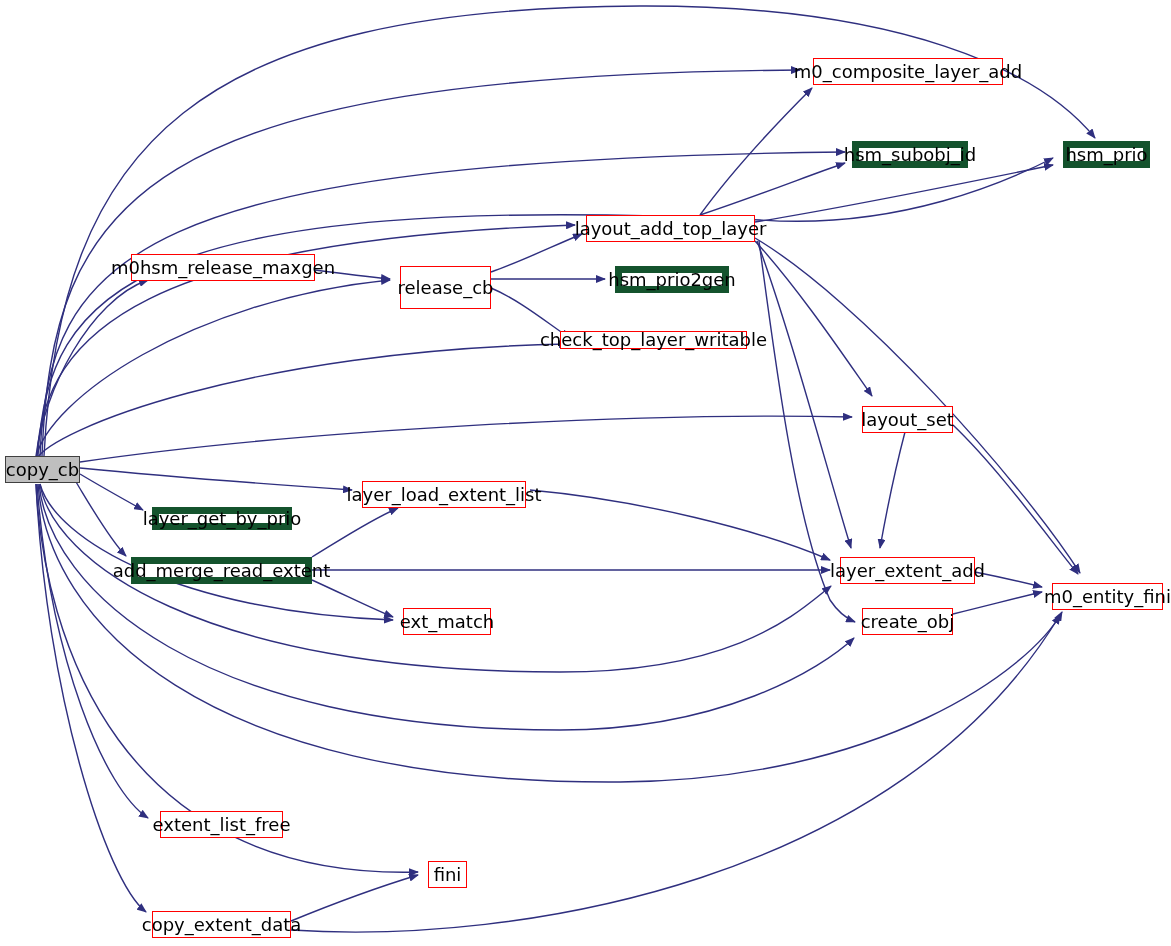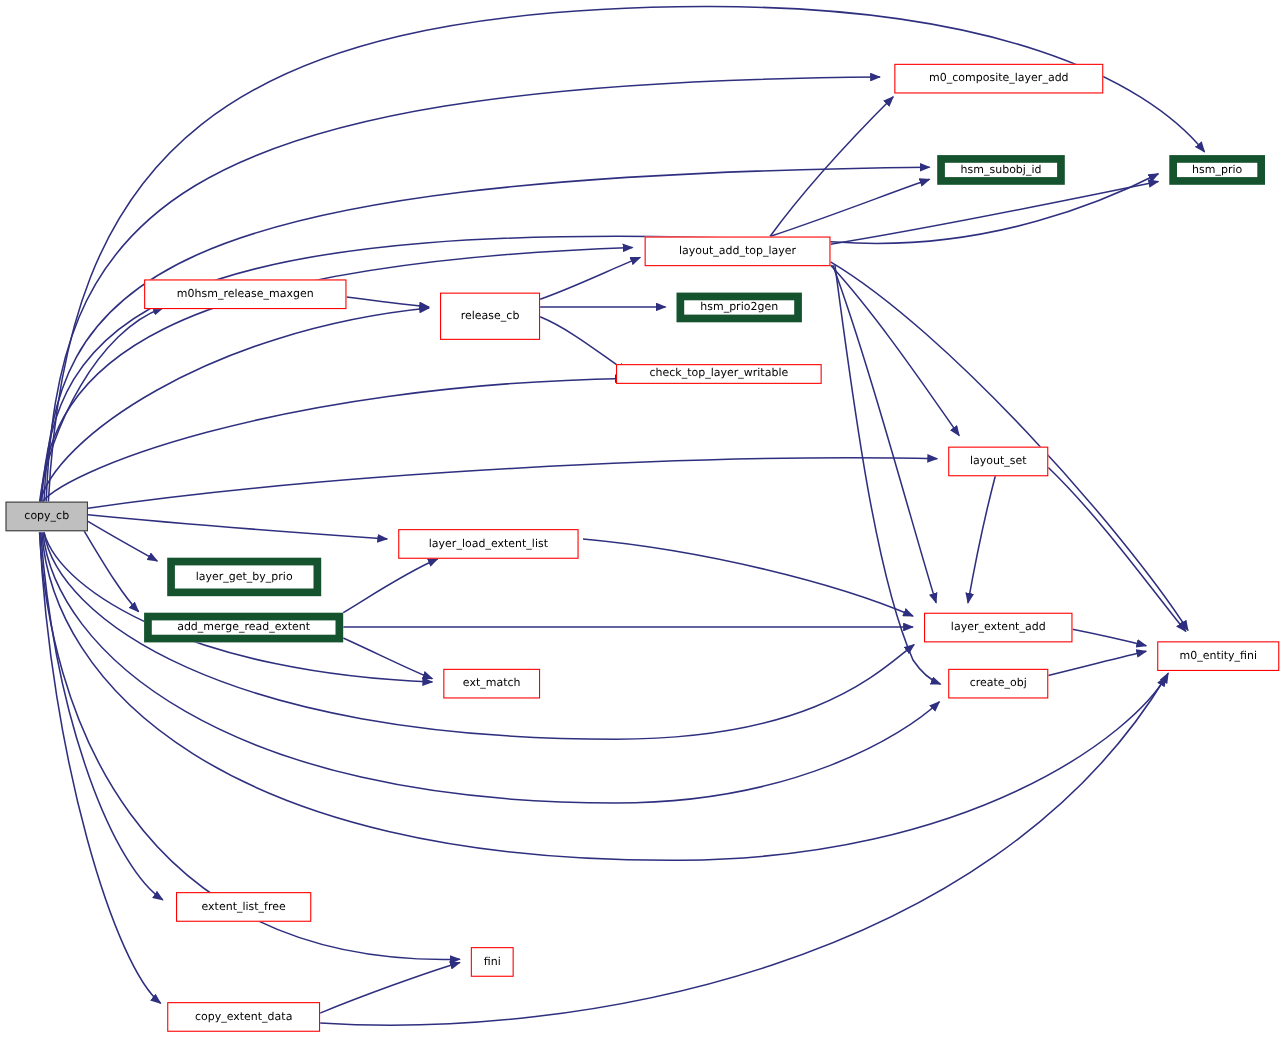--- a/index.html
+++ b/index.html
@@ -2,21 +2,21 @@
 <html><head>
 <meta charset="utf-8">
 <title>Call Graph</title>
 <style>
   html,body{margin:0;padding:0;background:#ffffff;}
   #canvas{position:relative;width:1171px;height:946px;background:#ffffff;
           font-family:"DejaVu Sans","Liberation Sans",sans-serif;overflow:hidden;}
   svg.edges{position:absolute;left:0;top:0;width:1171px;height:946px;pointer-events:none;}
   .node{position:absolute;box-sizing:border-box;display:flex;align-items:center;
         justify-content:center;background:#ffffff;white-space:nowrap;
-        font-size:10px;color:#000000;line-height:1;}
+        font-size:18px;color:#000000;line-height:1;}
   .node.red{border:1px solid #ff0000;}
   .node.black{border:7px solid #14532d;}
   .node.root{border:1px solid #404040;background:#bfbfbf;}
   .node span{display:block;padding:0 5px;}
 </style>
 </head>
 <body>
 
 <div id="canvas">
 
@@ -97,21 +97,21 @@
       </div>
       <div class="node red" style="left: 560px; top: 331px; width: 187px; height: 18px;">
         <span>check_top_layer_writable</span>
       </div>
       <div class="node red" style="left: 862px; top: 406px; width: 91px; height: 27px;">
         <span>layout_set</span>
       </div>
       <div class="node red" style="left: 362px; top: 481px; width: 164px; height: 27px;">
         <span>layer_load_extent_list</span>
       </div>
-      <div class="node black" style="left: 152px; top: 507px; width: 140px; height: 35px;">
+      <div class="node black" style="left: 152px; top: 507px; width: 140px; height: 23px;">
         <span>layer_get_by_prio</span>
       </div>
       <div class="node black" style="left: 131px; top: 557px; width: 181px; height: 27px; justify-content: center;">
         <span>add_merge_read_extent</span>
       </div>
       <div class="node red" style="left: 840px; top: 557px; width: 135px; height: 27px;">
         <span>layer_extent_add</span>
       </div>
       <div class="node red" style="left: 1052px; top: 583px; width: 111px; height: 27px;">
         <span>m0_entity_fini</span>

